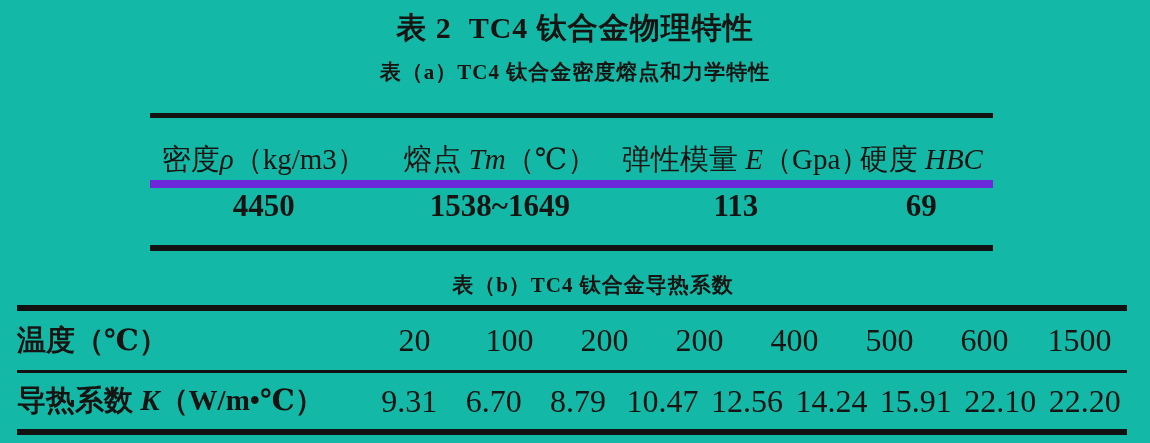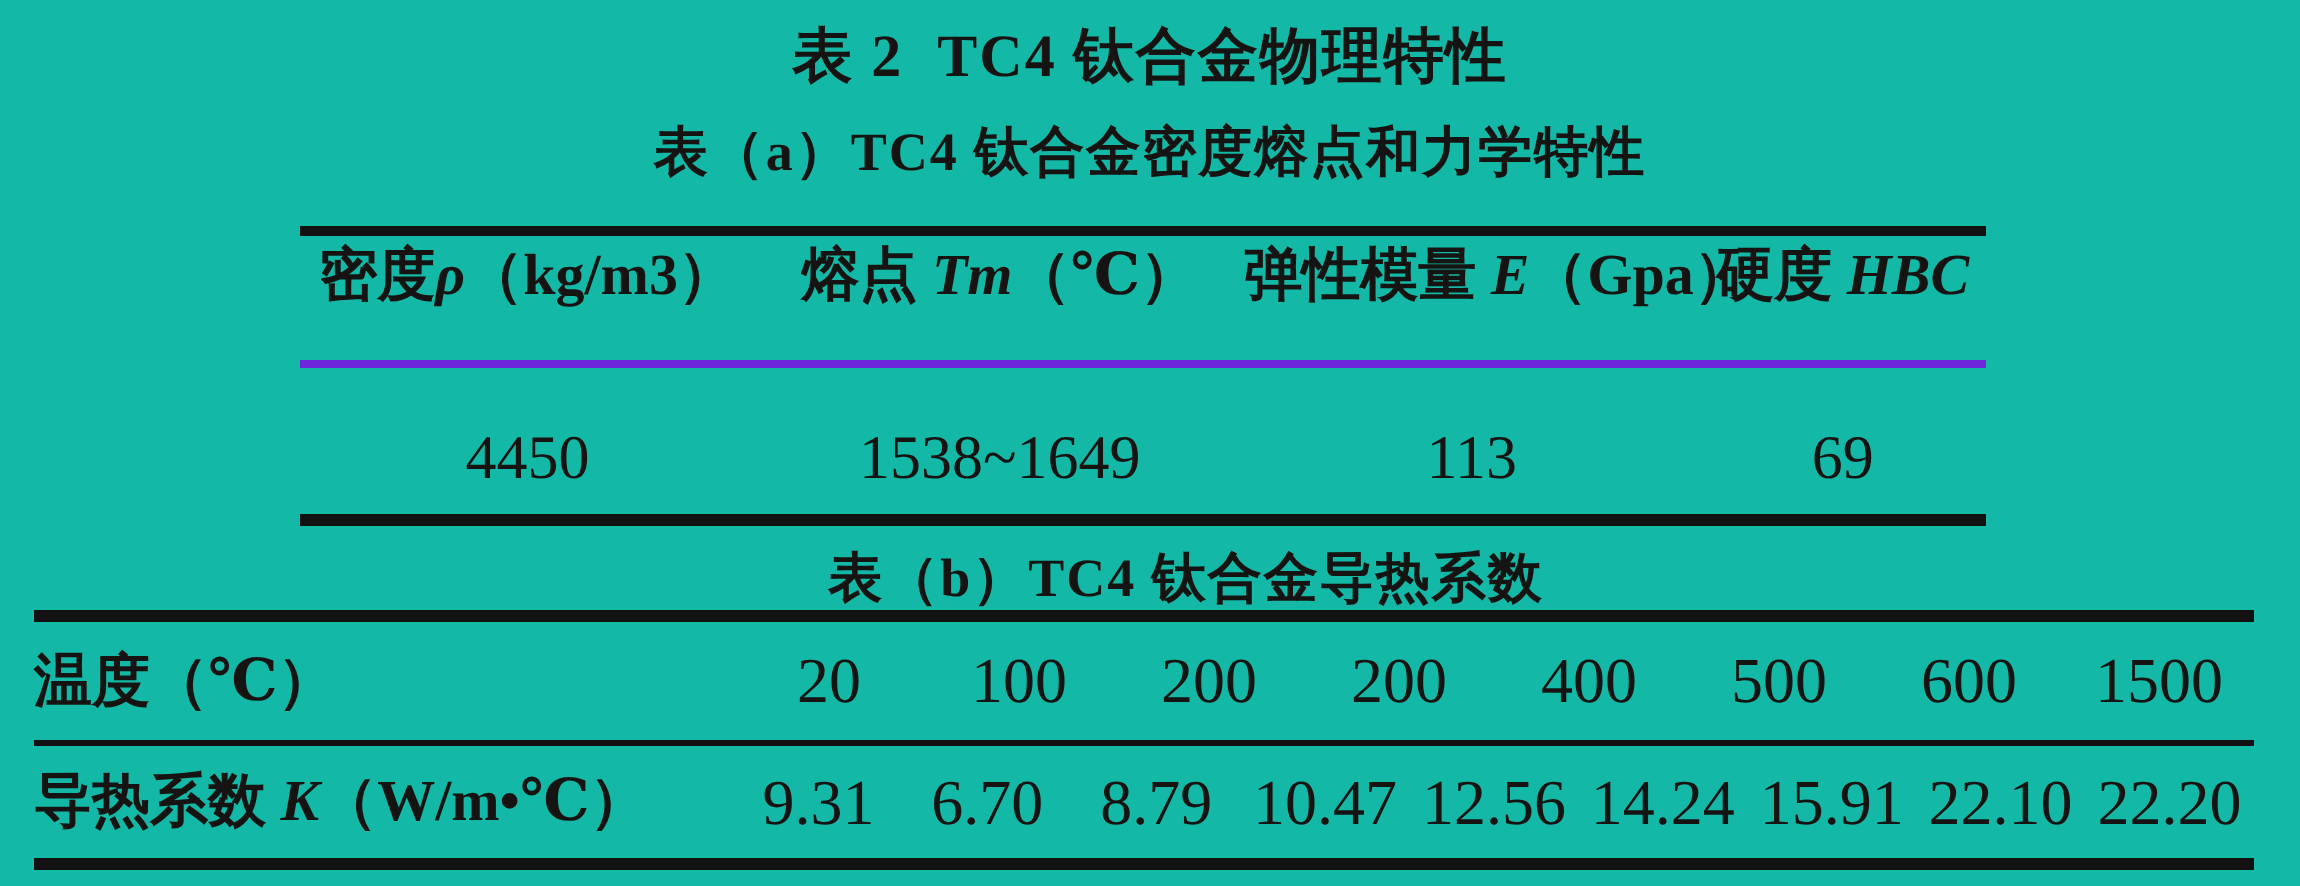--- a/index.html
+++ b/index.html
@@ -20,48 +20,47 @@
     text-align: center;
     font-size: 30px;
     font-weight: 700;
     white-space: pre;
     letter-spacing: 1px;
   }
   .caption {
     position: absolute;
     left: 0; width: 100%;
     text-align: center;
-    font-size: 27px;
+    font-size: 21px;
     font-weight: 700;
     white-space: pre;
     letter-spacing: 1px;
   }
   .caption-a { top: 58px; }
   .caption-b { top: 271px; padding-left: 18px; }
 
   
   .table-a {
     position: absolute;
     left: 150px; top: 113px; width: 843px;
     border-top: 5px solid #121212;
     border-bottom: 6px solid #121212;
   }
   .table-a .header-row {
-    display: flex; align-items: flex-start;
+    display: flex; align-items: flex-end;
     height: 62px;
-    border-bottom: 4px solid #6d28d9;
+    border-bottom: 8px solid #6d28d9;
     font-size: 29px;
-    font-weight: 700;
+    font-weight: 400;
   }
   .table-a .value-row {
-    display: flex; align-items: center;
+    display: flex; 
     height: 57px;
     font-size: 31px;
-    font-weight: 400;
-    margin-top: 16px;
+    font-weight: 700;
   }
   .ca-c1 { width: 27%; } .ca-c2 { width: 29%; }
   .ca-c3 { width: 27%; } .ca-c4 { width: 17%; }
   .cell { text-align: center; white-space: pre; }
 
   
   .table-b {
     position: absolute;
     left: 17px; top: 305px; width: 1110px;
     border-top: 6px solid #121212;

